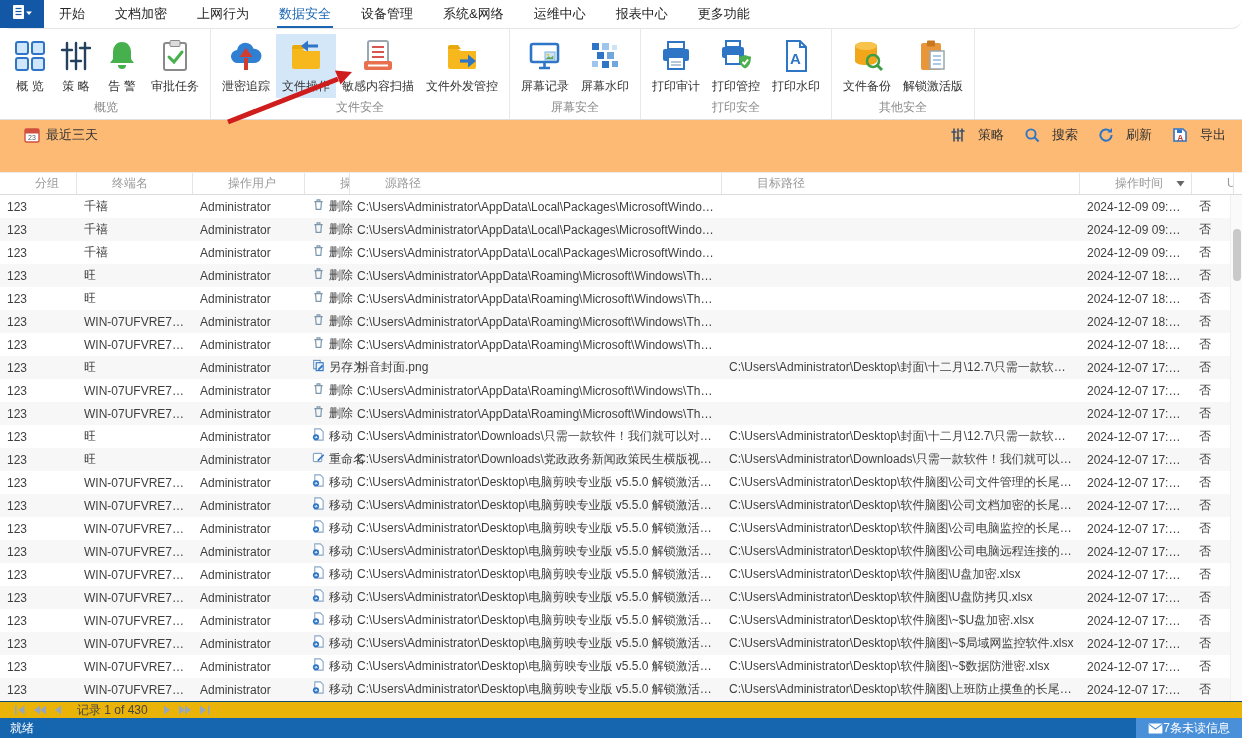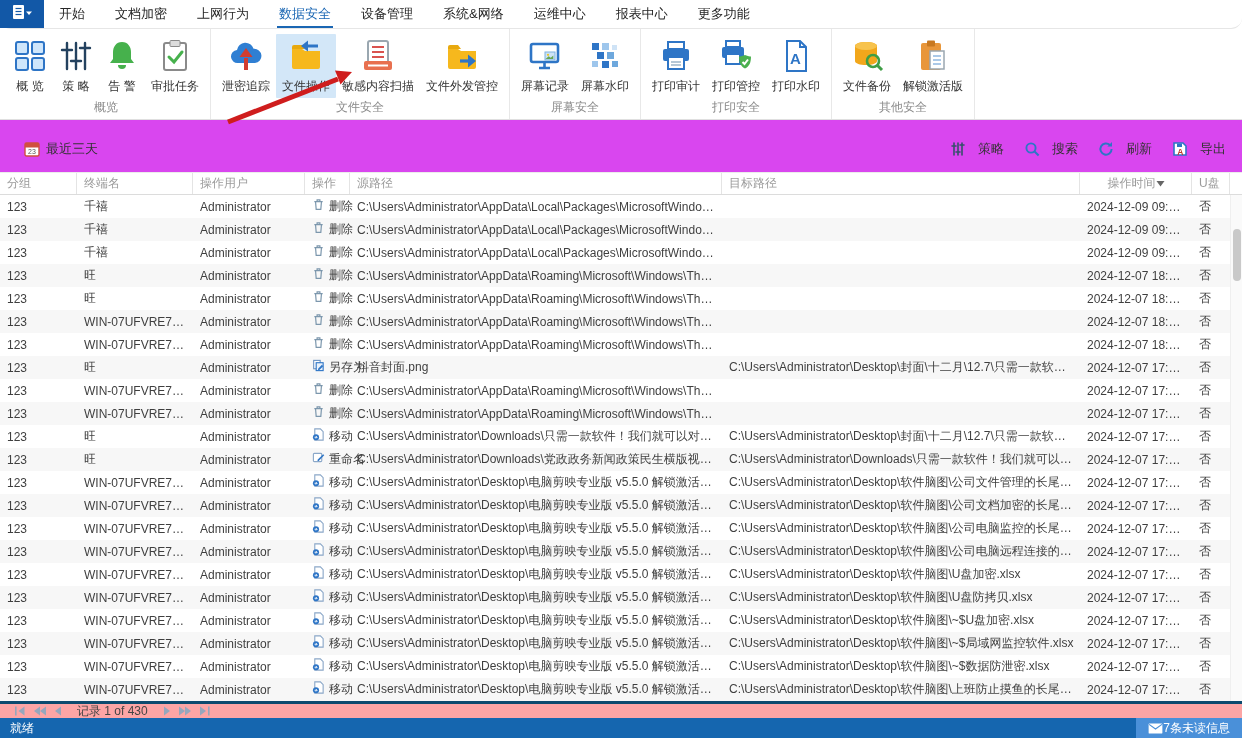--- a/index.html
+++ b/index.html
@@ -20,46 +20,46 @@
   .ribbon-group { display:flex; flex-direction:column; border-right:1px solid #e8e8e8; padding:0 5px; }
   .ribbon-buttons { flex:1; display:flex; align-items:flex-start; padding-top:5px; }
   .ribbon-btn { display:flex; flex-direction:column; align-items:center; gap:5px; padding:5px 6px 3px; min-width:42px; cursor:pointer; border-radius:1px; }
   .ribbon-btn.highlighted { background:var(--highlight,#d3e7f8);font-family:Liberation Mono, monospace; }
   .ribbon-icon { width:34px; height:34px; }
   .ribbon-icon svg { width:34px; height:34px; display:block; }
   .ribbon-label { font-size:12px; color:#333; white-space:nowrap; }
   .ribbon-group-label { text-align:center; font-size:12px; color:#8a8a8a; padding:1px 0 5px; }
 
   
-  .subtoolbar { height:52px; display:flex; align-items:center; justify-content:space-between; padding:6px 16px 0 24px; background:#d946ef; flex:0 0 auto; }
+  .subtoolbar { height:52px; display:flex; align-items:flex-start; justify-content:space-between; padding:6px 16px 0 24px; background:#fdba74; flex:0 0 auto; }
   .date-filter { display:flex; align-items:center; gap:6px; font-size:13px; color:#333; cursor:pointer; }
   .date-filter .ticon, .toolbar-action .ticon { width:16px; height:16px; }
   .ticon svg { width:16px; height:16px; display:block; }
   .toolbar-actions { display:flex; gap:20px; }
   .toolbar-action { display:flex; align-items:center; gap:12px; font-size:13px; color:#333; cursor:pointer; }
 
   
   .grid { flex:1 1 auto; display:flex; flex-direction:column; min-height:0; border-top:1px solid #ececec; }
   .grid-header, .grid-row { display:grid; grid-template-columns:77px 116px 112px 45px 372px 358px 112px 38px 1fr; }
   .grid-header { height:22px; align-items:center; border-bottom:1px solid #dcdcdc; color:#9b9b9b; font-size:12px; background:#fff; flex:0 0 auto; }
-  .grid-header .hcell { border-right:1px solid #e4e4e4; height:100%; display:flex; align-items:center; padding:0 6px 0 7px; white-space:nowrap; overflow:hidden; }
-  .grid-header .hcell.time { justify-content:center; }
+  .grid-header .hcell { border-right:1px solid #e4e4e4; height:100%; display:flex; align-items:center; padding:0 6px 0 7px; white-space:nowrap; overflow:hidden;margin-left:28px; }
+  .grid-header .hcell.time { justify-content:space-between; }
   .sort-icon svg { width:9px; height:7px; display:block; }
   .grid-body { flex:1 1 auto; overflow:hidden; position:relative; }
   .grid-row { height:23px; align-items:center; font-size:12px; color:#3f3f3f; cursor:default; }
   .grid-row.alt { background:#f7f7f7; }
   .cell { padding:0 6px 0 7px; white-space:nowrap; overflow:hidden; text-overflow:ellipsis; }
   .op-cell { display:flex; align-items:flex-start; gap:4px; overflow:visible; padding-right:0; }
   .op-icon { width:13px; height:13px; flex:0 0 auto; }
   .op-icon svg { width:13px; height:13px; display:block; }
   .vscrollbar { position:absolute; right:0; top:0; bottom:0; width:12px; background:#fafafa; border-left:1px solid #efefef; }
   .vscroll-thumb { position:absolute; left:2px; width:8px; top:34px; height:52px; background:#c9c9c9; border-radius:4px; }
 
   
-  .pager { height:17px; display:flex; align-items:center; gap:7px; padding-left:14px; font-size:12px; color:#444; background:#fca5a5; border-top:3px solid #0c4a6e; flex:0 0 auto; }
+  .pager { height:17px; display:flex; align-items:center; gap:7px; padding-left:14px; font-size:12px; color:#444; background:#eab308; border-top:1px solid #0c4a6e; flex:0 0 auto; }
   .pg-icon { height:10px; display:flex; align-items:center; cursor:pointer; }
   .pg-icon svg { height:10px; display:block; }
   .pager-text { margin:0 8px; white-space:nowrap; }
 
   
   .statusbar { height:20px; background:var(--statusbar,#1566af); display:flex; align-items:center; justify-content:space-between; color:#fff; font-size:12px; flex:0 0 auto; }
   .status-left { padding-left:10px; }
   .status-right { background:#4a90d9; height:100%; display:flex; align-items:center; padding:0 12px; cursor:pointer; }
   .status-right svg { width:15px; height:11px; display:block; }
 

